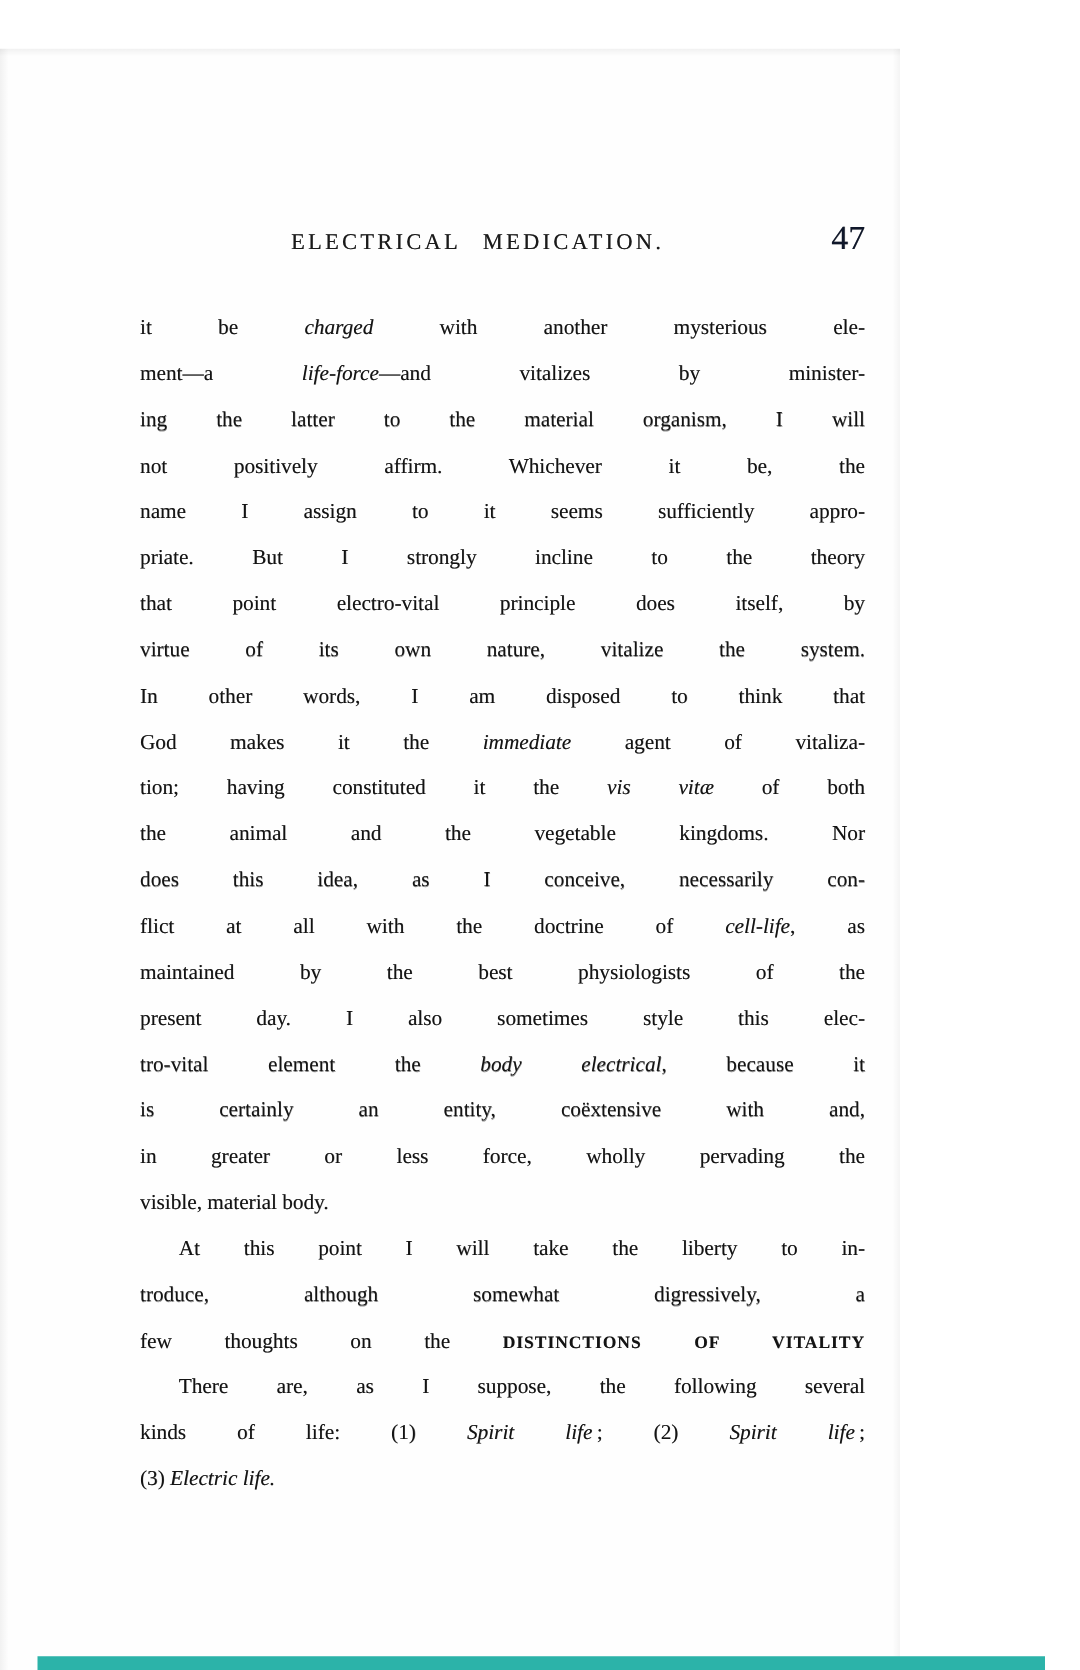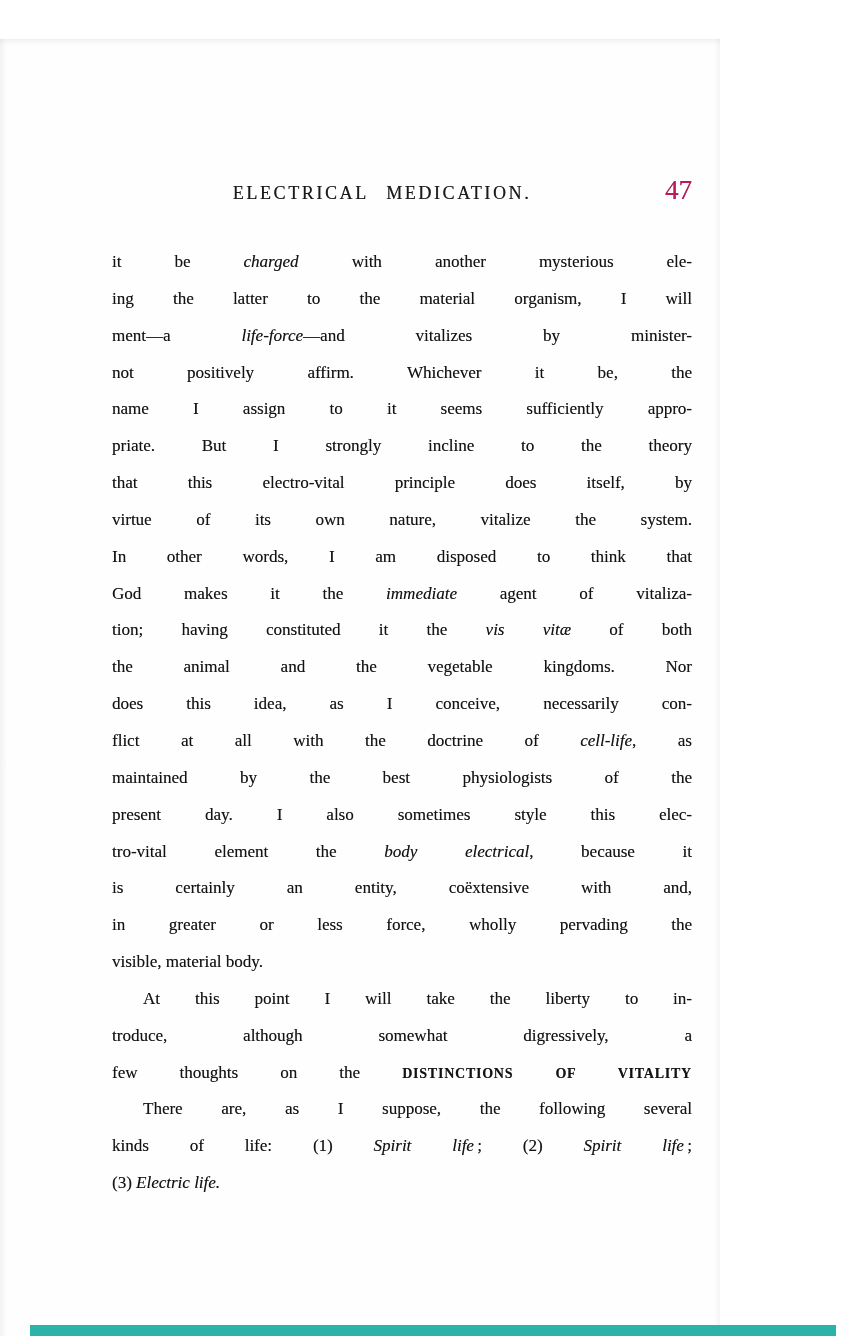--- a/index.html
+++ b/index.html
@@ -49,21 +49,21 @@
     letter-spacing: 2.6px;
     word-spacing: 11px;
     color: #1a1a1a;
     text-shadow: 0.3px 0.3px 0 rgba(0,0,0,.55);
   }
   .page-number {
     position: absolute;
     right: 0;
     top: -5px;
     font-size: 27px;
-    color: #be185d;
+    color: #0f172a;
     text-shadow: 0.3px 0.3px 0 rgba(0,0,0,.5);
   }
   .text-block {
     position: absolute;
     left: 112px;
     top: 205px;
     width: 580px;
     color: #131313;
   }
   .line {
@@ -93,26 +93,26 @@
 <body>
 
 <div class="page" style="background: rgb(254, 254, 254);">
   <div class="running-head">
     <div class="head-title">ELECTRICAL MEDICATION.</div>
     <div class="page-number">47</div>
   </div>
 
   <div class="text-block" style="color: rgb(19, 19, 19);">
       <div class="line justify"><span>it be </span><span class="i">charged</span><span> with another mysterious ele-</span></div>
+      <div class="line justify"><span>ment—a </span><span class="i">life-force</span><span>—and vitalizes by minister-</span></div>
       <div class="line justify"><span>ing the latter to the material organism, I will</span></div>
-      <div class="line justify"><span>ment—a </span><span class="i">life-force</span><span>—and vitalizes by minister-</span></div>
       <div class="line justify"><span>not positively affirm. Whichever it be, the</span></div>
       <div class="line justify"><span>name I assign to it seems sufficiently appro-</span></div>
       <div class="line justify"><span>priate. But I strongly incline to the theory</span></div>
-      <div class="line justify"><span>that this electro-vital principle does itself, by</span></div>
+      <div class="line justify"><span>that point electro-vital principle does itself, by</span></div>
       <div class="line justify"><span>virtue of its own nature, vitalize the system.</span></div>
       <div class="line justify"><span>In other words, I am disposed to think that</span></div>
       <div class="line justify"><span>God makes it the </span><span class="i">immediate</span><span> agent of vitaliza-</span></div>
       <div class="line justify"><span>tion; having constituted it the </span><span class="i">vis vitæ</span><span> of both</span></div>
       <div class="line justify"><span>the animal and the vegetable kingdoms. Nor</span></div>
       <div class="line justify"><span>does this idea, as I conceive, necessarily con-</span></div>
       <div class="line justify"><span>flict at all with the doctrine of </span><span class="i">cell-life</span><span>, as</span></div>
       <div class="line justify"><span>maintained by the best physiologists of the</span></div>
       <div class="line justify"><span>present day. I also sometimes style this elec-</span></div>
       <div class="line justify"><span>tro-vital element the </span><span class="i">body electrical</span><span>, because it</span></div>

